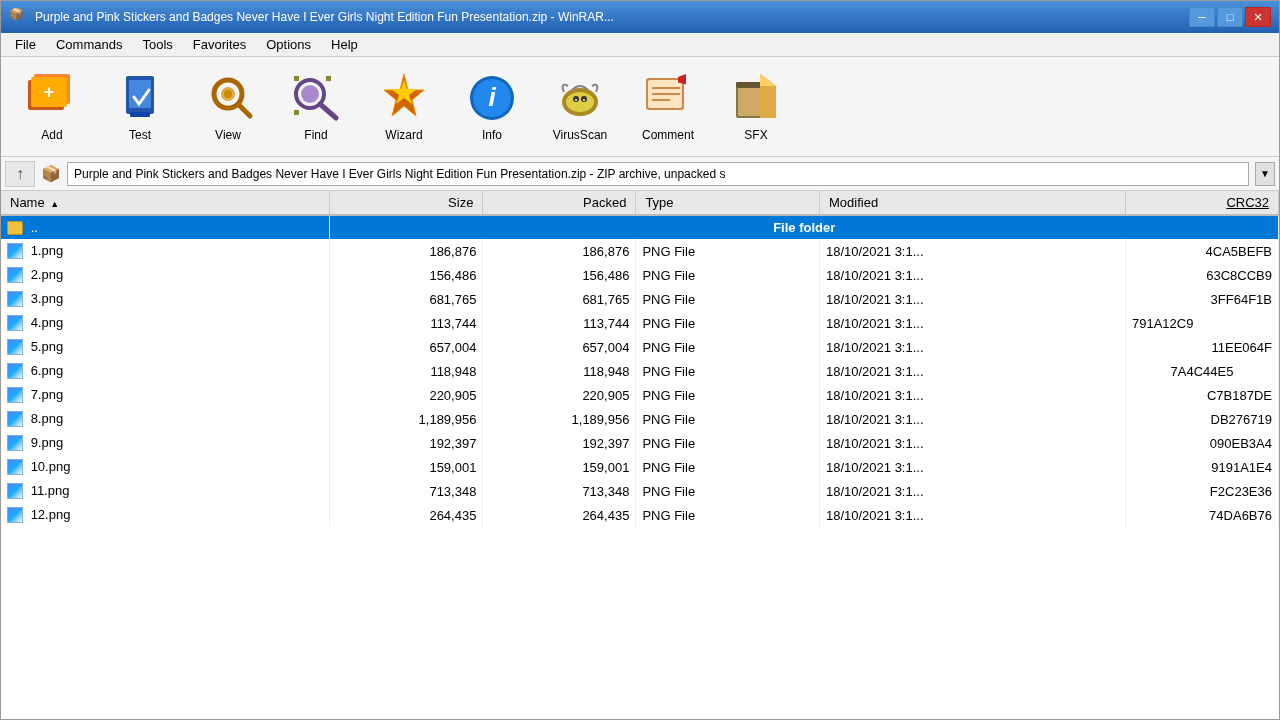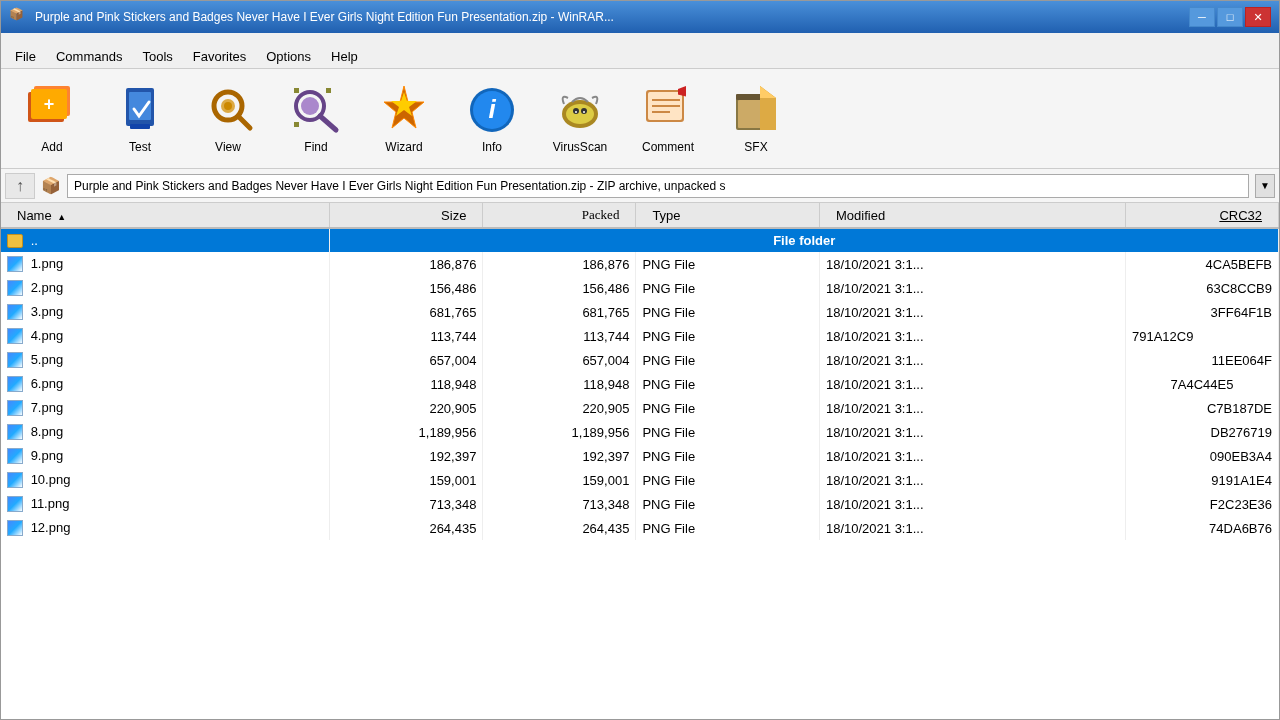--- a/index.html
+++ b/index.html
@@ -64,21 +64,20 @@
 
     
     .menu-bar {
       background: #f0f0f0;
       height: 24px;
       display: flex;
       align-items: center;
       padding: 6px 4px;
       border-bottom: 1px solid #ccc;
       flex-shrink: 0;
-      margin-top: 12px;
     }
     .menu-item {
       padding: 3px 10px;
       cursor: pointer;
       font-size: 13px;
       color: #000;
     }
 
     
     .toolbar {
@@ -179,32 +178,32 @@
     }
     .file-table {
       width: 100%;
       border-collapse: collapse;
       table-layout: fixed;
     }
     .file-table thead th {
       background: #e8e8e8;
       border-right: 1px solid #ccc;
       border-bottom: 2px solid #bbb;
-      padding: 4px 16px;
+      padding: 4px 9px;
       text-align: left;
       font-weight: normal;
       font-size: 13px;
       position: sticky;
       top: 0;
       cursor: pointer;
     }
     .file-table thead th.right { text-align: right; }
     .col-name { width: 215px; }
     .col-size { width: 100px; text-align: right; }
-    .col-packed { width: 100px; text-align: right; font-family: Liberation Serif, serif; }
+    .col-packed { width: 100px; text-align: right; }
     .col-type { width: 120px; }
     .col-modified { width: 200px; margin-left: 40px; }
     .col-crc { width: 100px; text-align: right; text-decoration: underline; }
 
     .file-table tbody tr {
       height: 24px;
       cursor: default;
     }
     .file-table tbody tr.selected {
       background: #0078d7;

